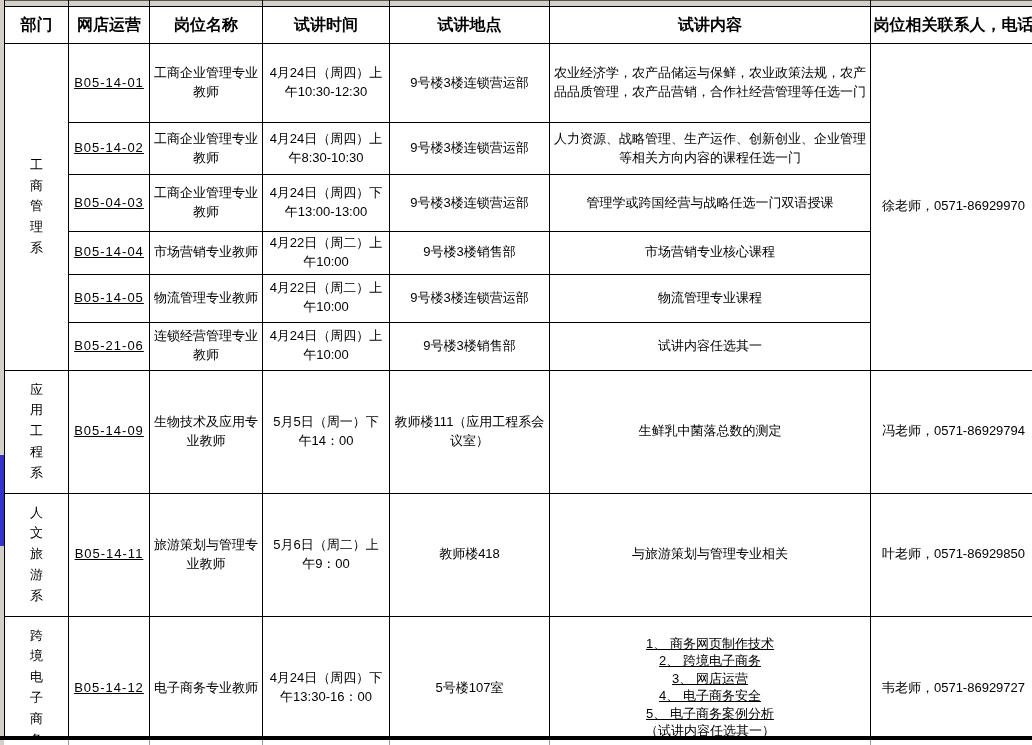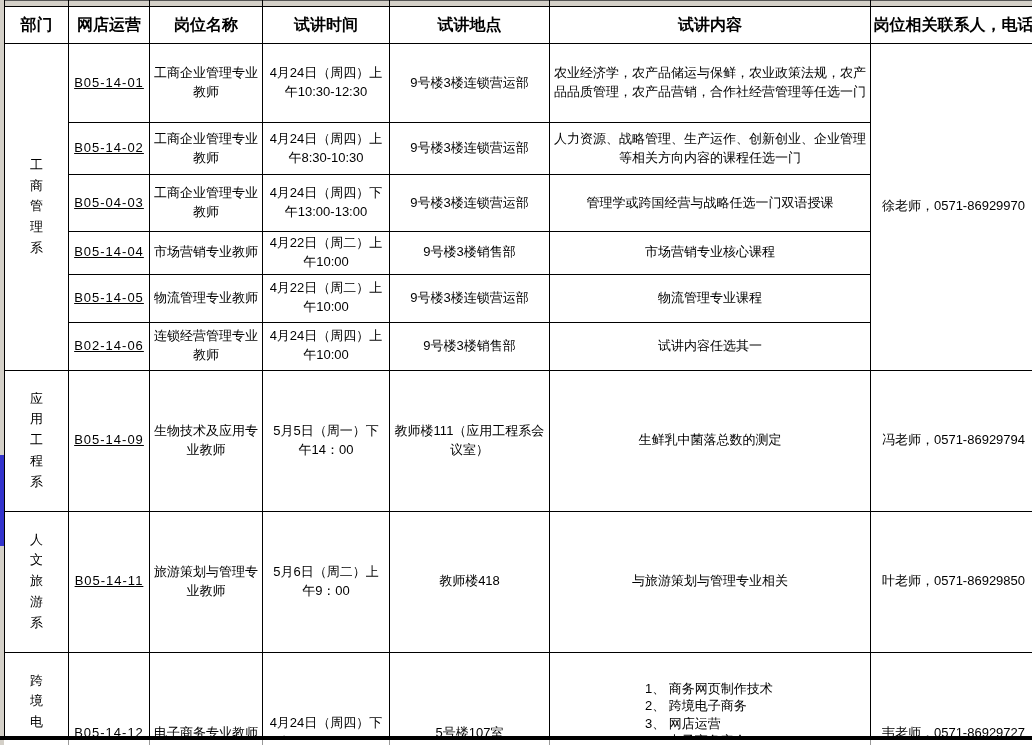--- a/index.html
+++ b/index.html
@@ -26,23 +26,23 @@
     background:#fff;color:#000;
   }
   table.sched th,table.sched td{
     border:1px solid #000;
     vertical-align:middle;text-align:center;
     padding:2px 4px;box-sizing:border-box;
     font-size:13px;line-height:1.45;
     overflow:hidden;
   }
   table.sched th{font-weight:bold;font-size:16px;padding:4px 2px;}
-  td.dept .vtext{width:1em;margin:16px auto;word-break:break-all;line-height:1.6;text-align:center;}
+  td.dept .vtext{width:1em;margin:7px auto;word-break:break-all;line-height:1.6;text-align:center;}
   td.contact{text-align:left;padding-left:2px;padding-right:1px;}
-  td.content-list .list-block{display:inline-block;text-align:left;white-space:pre-line;line-height:1.35;}
+  td.content-list .list-block{display:inline-block;text-align:center;white-space:pre-line;line-height:1.35;text-decoration:underline;}
   td.code{letter-spacing:1px;text-decoration:underline;}
 </style>
 </head>
 <body>
 
 <div id="canvas">
 
   <div class="top-strip" style="background: rgb(212, 208, 200);"></div>
   <div class="vline top" style="left:4px"></div>
   <div class="vline top" style="left:68px"></div>
@@ -108,21 +108,21 @@
       <td>市场营销专业核心课程</td>
     </tr>
     <tr style="height:48px">
       <td class="code">B05-14-05</td>
       <td>物流管理专业教师</td>
       <td>4月22日（周二）上午10:00</td>
       <td>9号楼3楼连锁营运部</td>
       <td>物流管理专业课程</td>
     </tr>
     <tr style="height:48px">
-      <td class="code">B02-14-06</td>
+      <td class="code">B05-21-06</td>
       <td>连锁经营管理专业教师</td>
       <td>4月24日（周四）上午10:00</td>
       <td>9号楼3楼销售部</td>
       <td>试讲内容任选其一</td>
     </tr>
 
     <tr style="height:88px">
       <td class="dept">
             <div class="vtext">应用工程系</div>
           </td>

